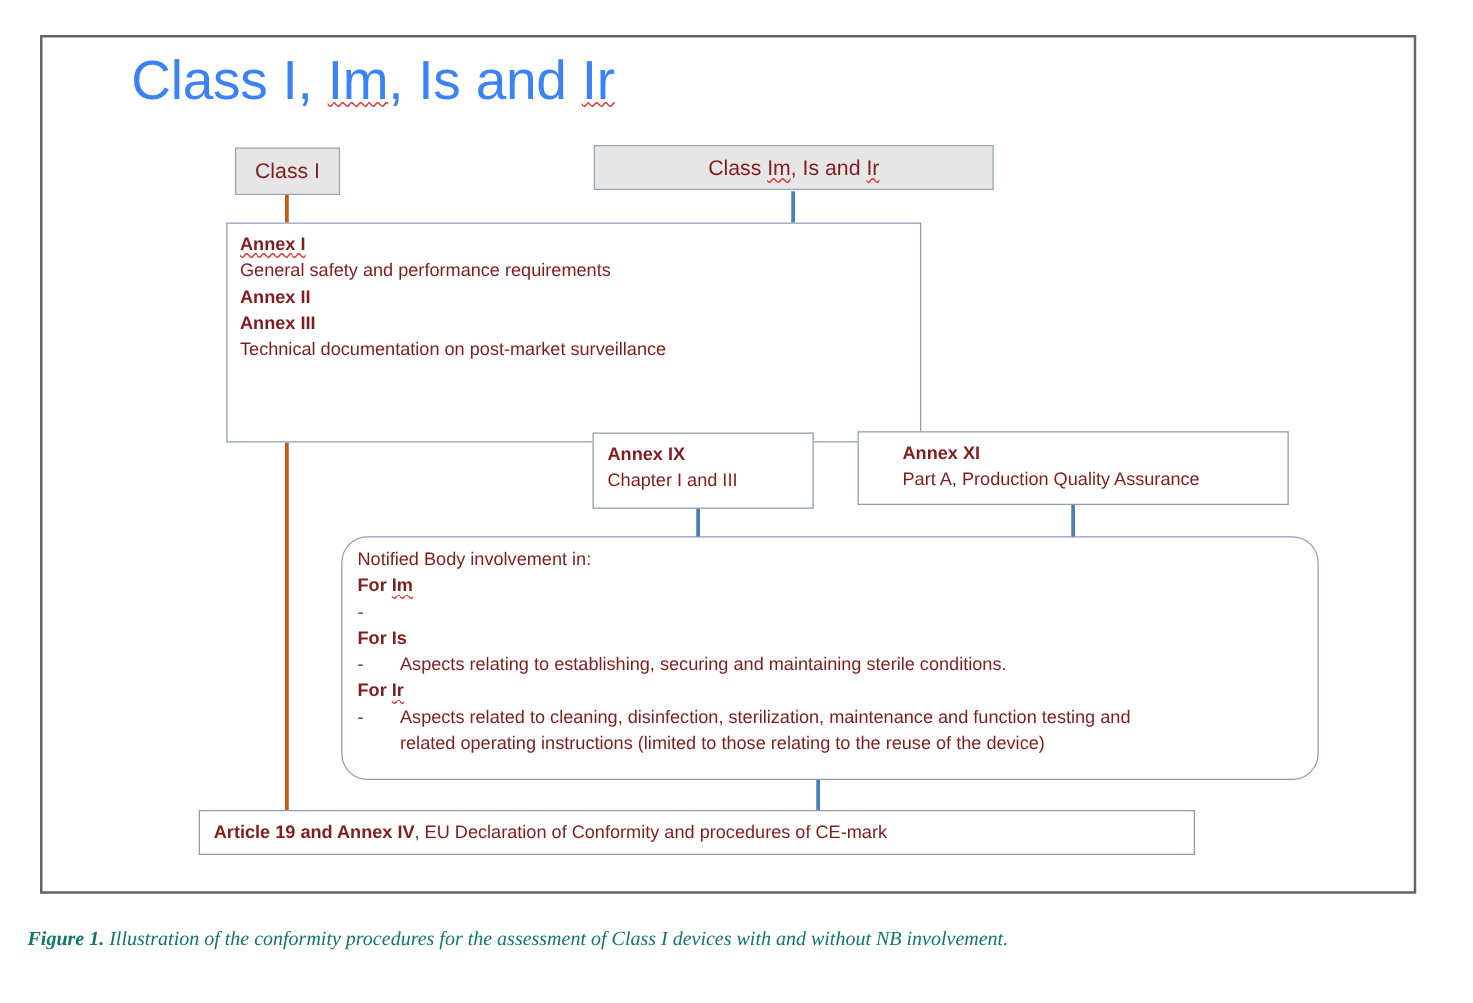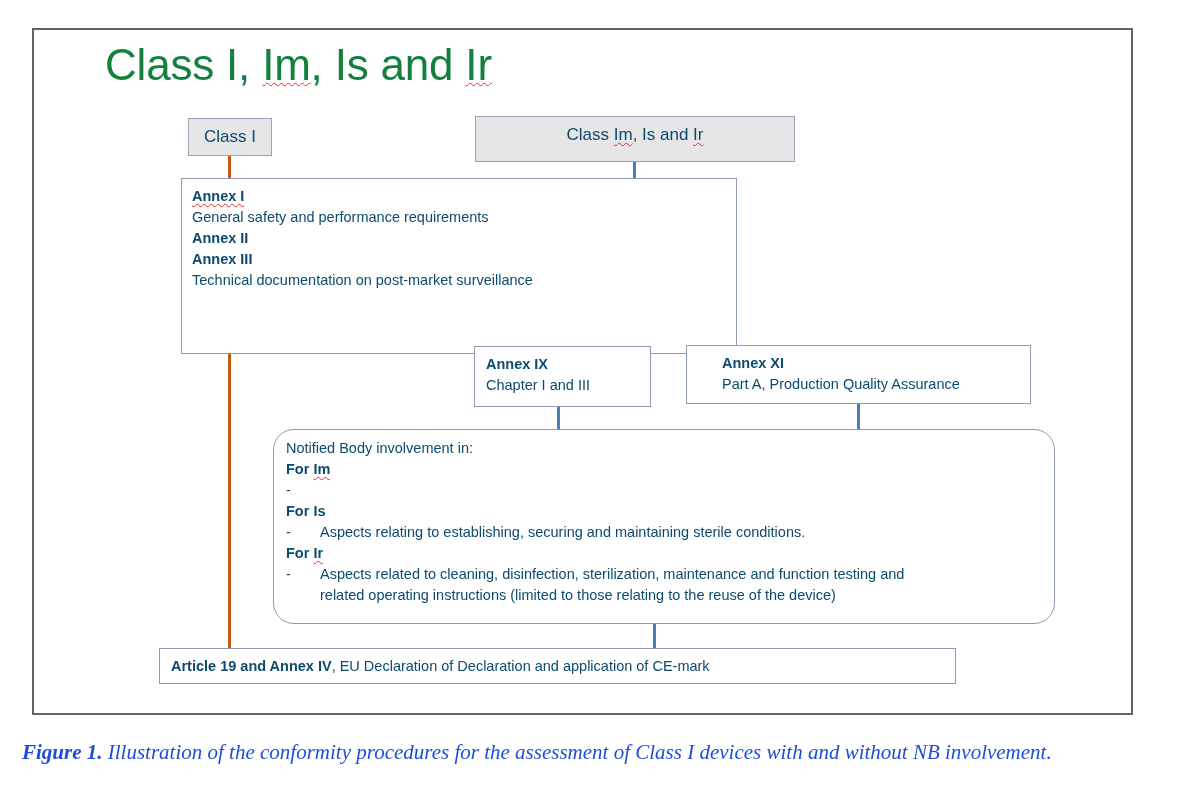--- a/index.html
+++ b/index.html
@@ -34,39 +34,39 @@
     box-sizing: border-box;
   }
 
   
   #diagram-title {
     position: absolute;
     left: 105px;
     top: 38px;
     font-size: 44px;
     line-height: 54px;
-    color: #15803d;
+    color: #3b82f6;
     white-space: nowrap;
     letter-spacing: -0.2px;
   }
   .sq-red {
     text-decoration: underline;
     text-decoration-color: #e03030;
     text-decoration-style: wavy;
     text-decoration-thickness: 1px;
     text-underline-offset: 2px;
   }
 
   
   .node {
     position: absolute;
     box-sizing: border-box;
     border: 1px solid #8f9bb3;
     background: #ffffff;
-    color: #0c4a6e;
+    color: #7f1d1d;
     font-size: 14.5px;
     line-height: 21px;
   }
   .node.shaded {
     background: #e6e6e6;
     border: 1px solid #9aa4b8;
   }
   .node .pad {
     padding: 6px 9px;
   }
@@ -76,21 +76,21 @@
   .node b { font-weight: bold; }
 
   
   #node-class-i {
     left: 188px; top: 118px; width: 84px; height: 38px;
     font-size: 17px;
   }
   #node-class-i .pad { padding: 7px 0 0 0; text-align: center; }
 
   #node-class-imsr {
-    left: 475px; top: 116px; width: 320px; height: 46px;
+    left: 475px; top: 116px; width: 320px; height: 36px;
     font-size: 17px;
   }
   #node-class-imsr .pad { padding: 7px 0 0 0; text-align: center; }
 
   #node-annex-i {
     left: 181px; top: 178px; width: 556px; height: 176px;
   }
   #node-annex-i .pad { padding: 7px 10px; }
   #node-annex-i .line { white-space: nowrap; }
 
@@ -150,23 +150,23 @@
   }
 
   
   #caption {
     position: absolute;
     left: 22px;
     top: 737px;
     width: 1142px;
     font-family: "Liberation Serif", serif;
     font-style: italic;
-    font-size: 21px;
+    font-size: 16px;
     line-height: 30px;
-    color: #1d4ed8;
+    color: #0f766e;
     text-align: justify;
     text-justify: inter-word;
   }
   #caption .figlabel {
     font-weight: bold;
     font-style: italic;
   }
 </style>
 </head>
 <body>
@@ -245,18 +245,18 @@
       <div class="nb-line"><b>For <span class="sq-red">Ir</span></b></div>
       <div class="bullet-row">
         <span class="dash">-</span>
         <span>Aspects related to cleaning, disinfection, sterilization, maintenance and function testing and</span>
       </div>
       <div class="wrap-indent"><span>related operating instructions (</span><span class="u-underline">limited to</span><span> those relating to the reuse of the device)</span></div>
     </div>
   </div>
 
   <div class="node" id="node-article19">
-    <div class="pad"><b>Article 19 and Annex IV</b><span>, EU Declaration of Declaration and application of CE-mark</span></div>
+    <div class="pad"><b>Article 19 and Annex IV</b><span>, EU Declaration of Conformity and procedures of CE-mark</span></div>
   </div>
 
   <div id="caption"><span class="figlabel">Figure 1.</span><span> Illustration of the conformity procedures for the assessment of Class I devices with and without NB involvement.</span></div>
 
 </div>
 
 </body></html>

